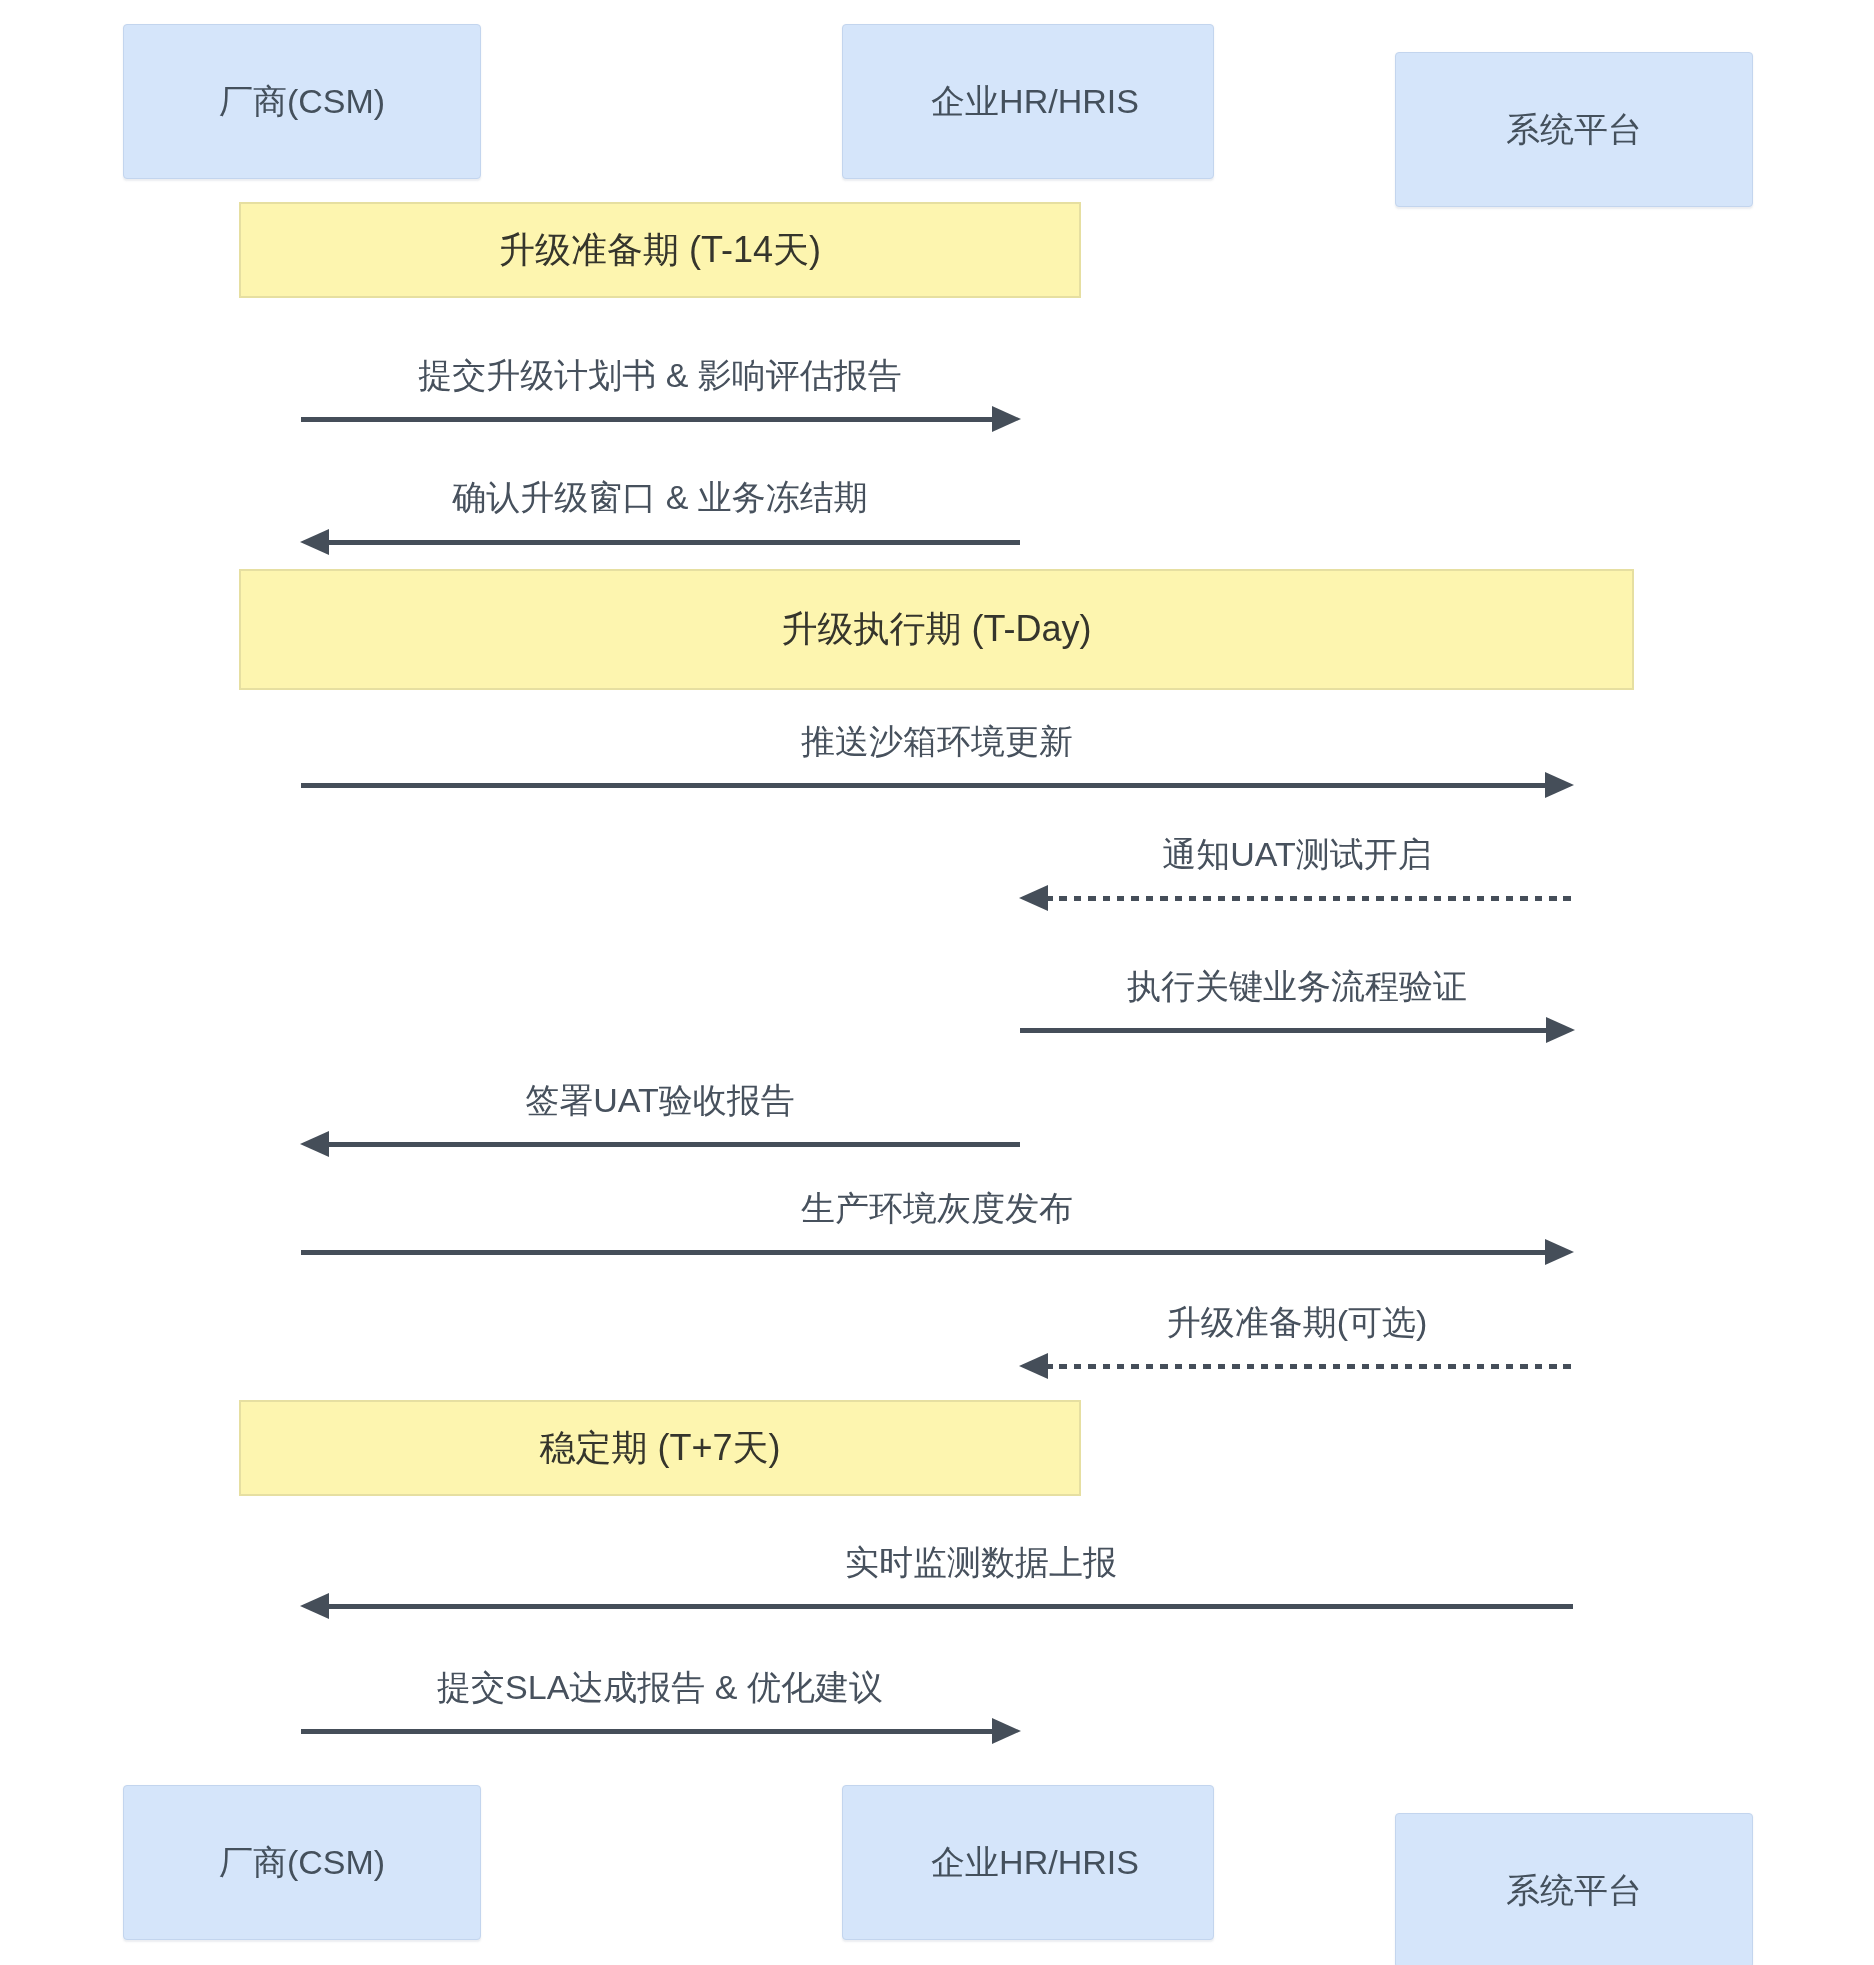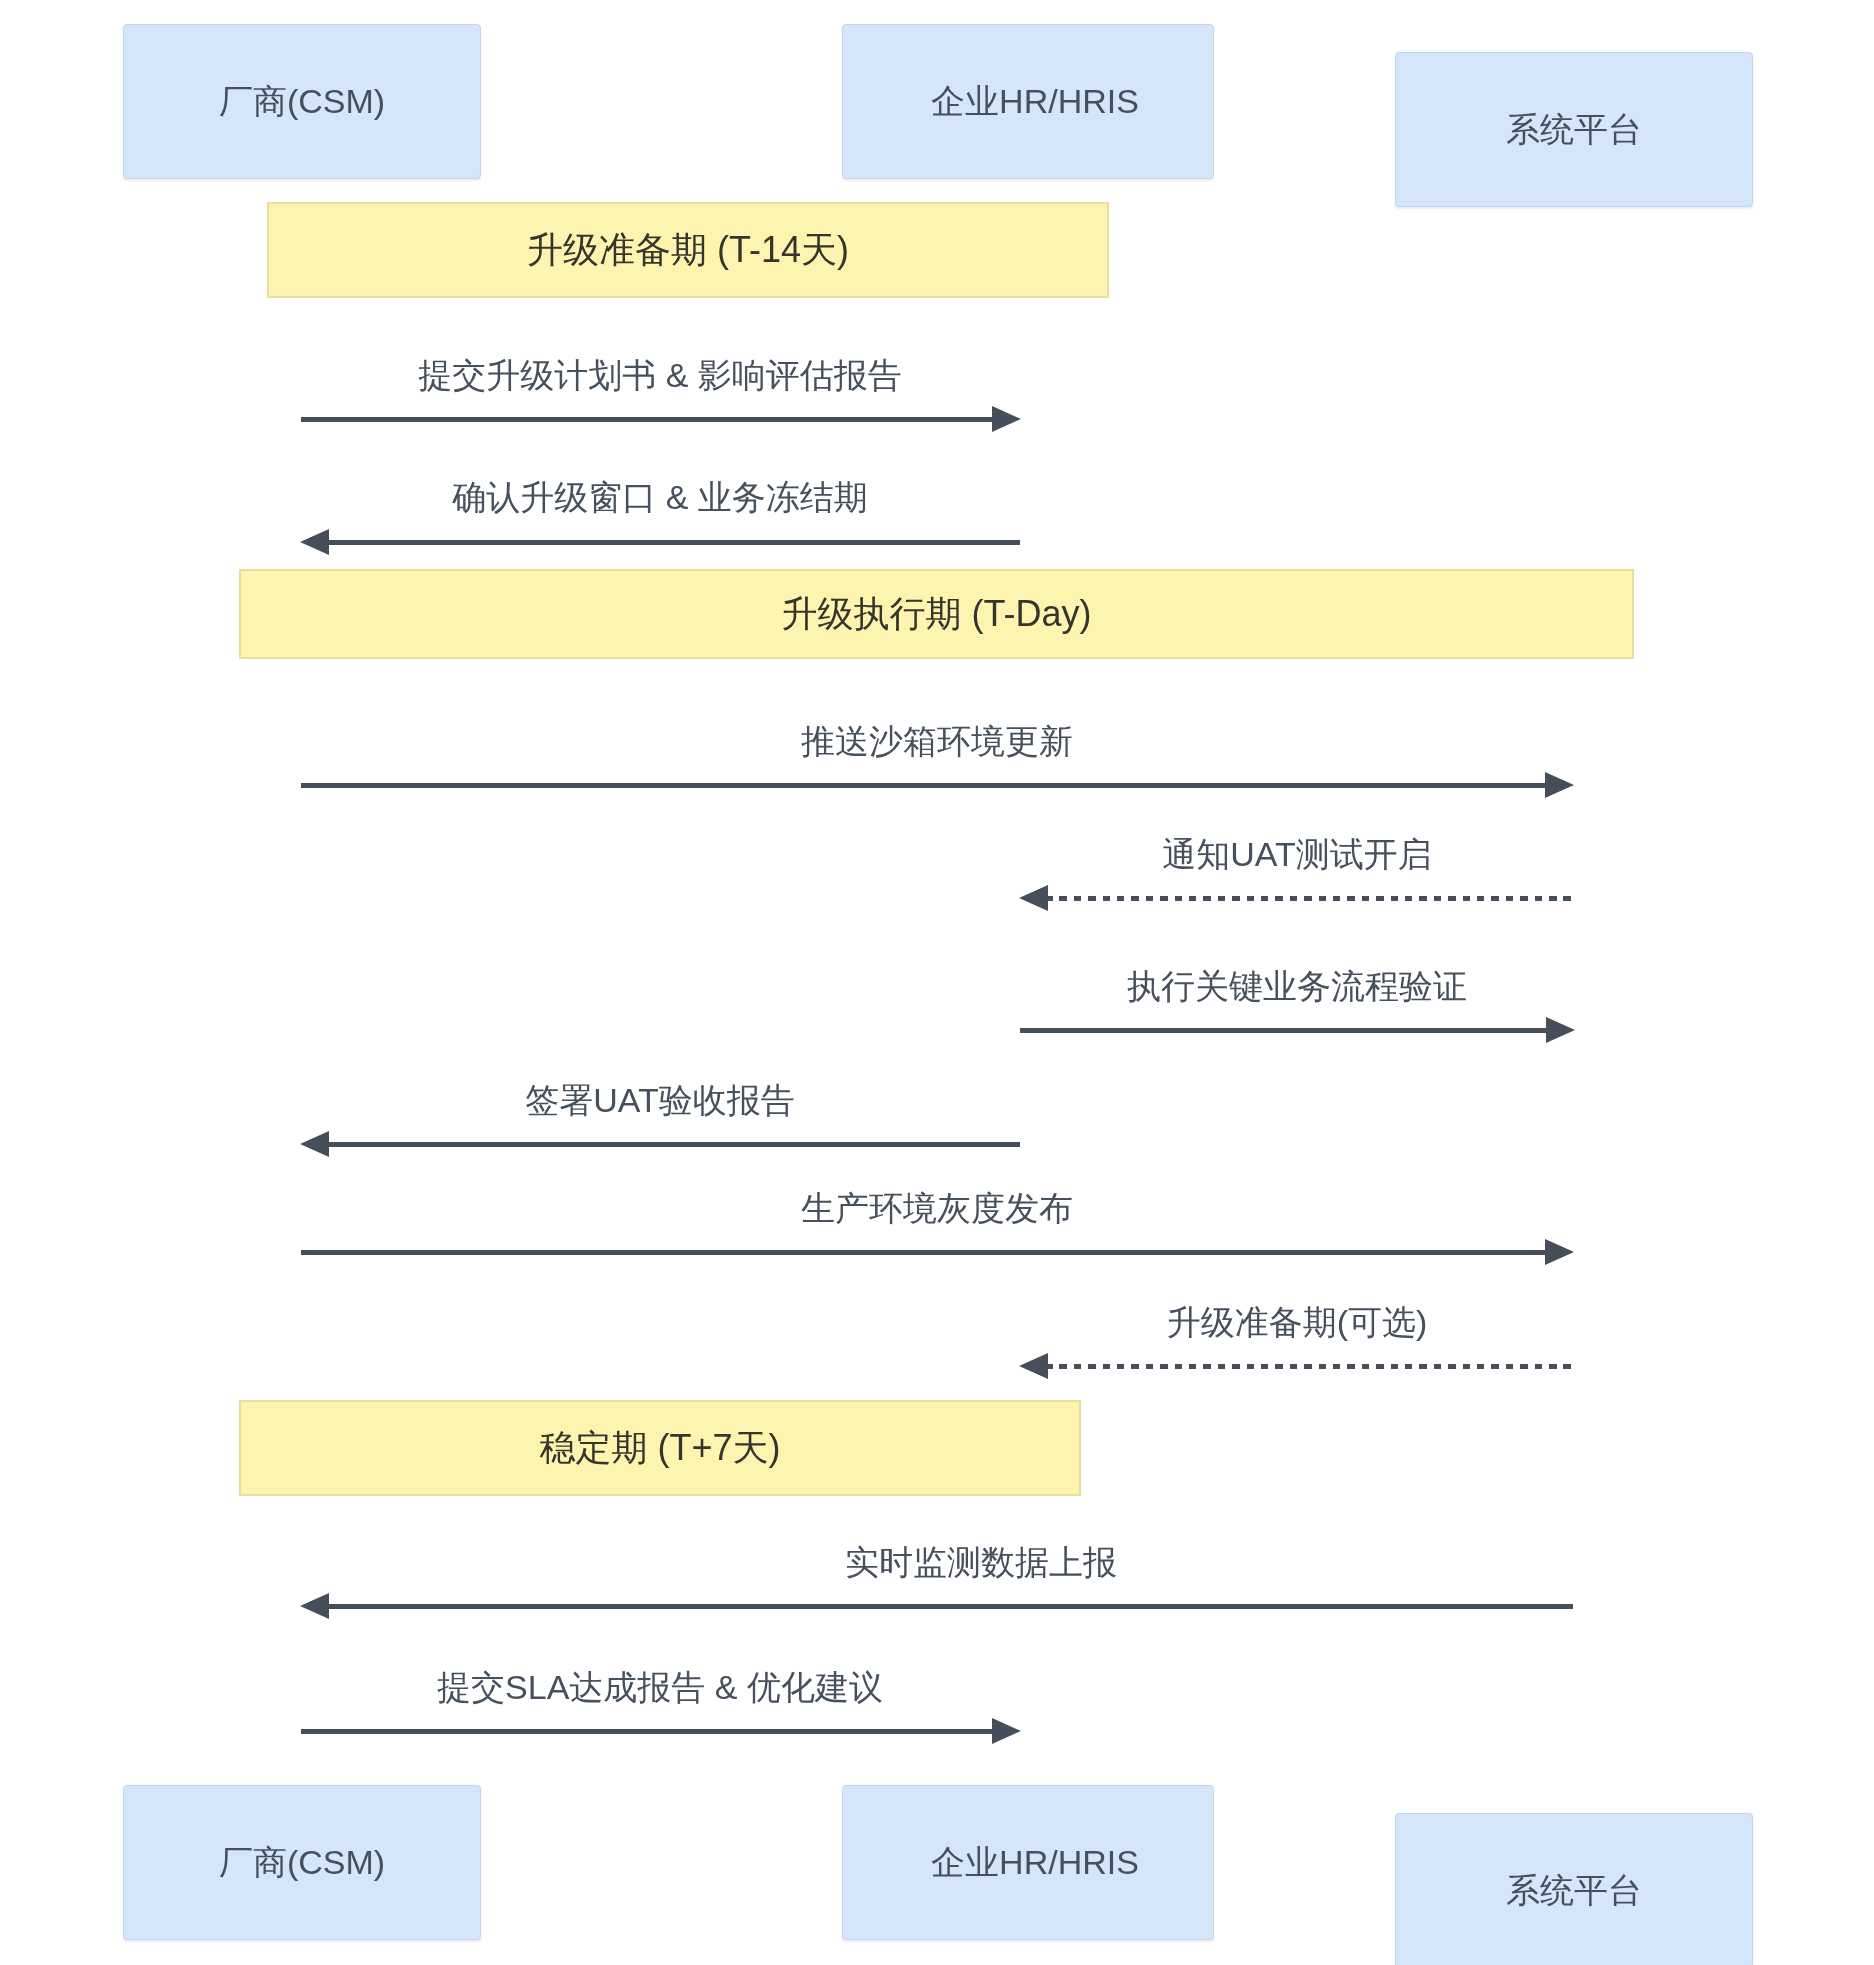--- a/index.html
+++ b/index.html
@@ -40,22 +40,22 @@
   
   .phase{
     position:absolute;
     background:var(--phase-fill);
     border:2.5px solid var(--phase-border);
     box-sizing:border-box;
     display:flex;align-items:center;justify-content:center;
     font-size:36px;color:var(--phase-text);
     white-space:nowrap;
   }
-  #p1{left:239px;top:202px;width:842px;height:96px;margin-left:28px;}
-  #p2{left:239px;top:569px;width:1395px;height:90px;}
+  #p1{left:239px;top:202px;width:842px;height:96px;}
+  #p2{left:239px;top:569px;width:1395px;height:121px;}
   #p3{left:239px;top:1400px;width:842px;height:96px;}
   
   .msg-label{
     position:absolute;
     transform:translateX(-50%);
     height:50px;line-height:50px;
     font-size:34px;color:var(--message-text);
     white-space:nowrap;
     text-align:center;
   }

